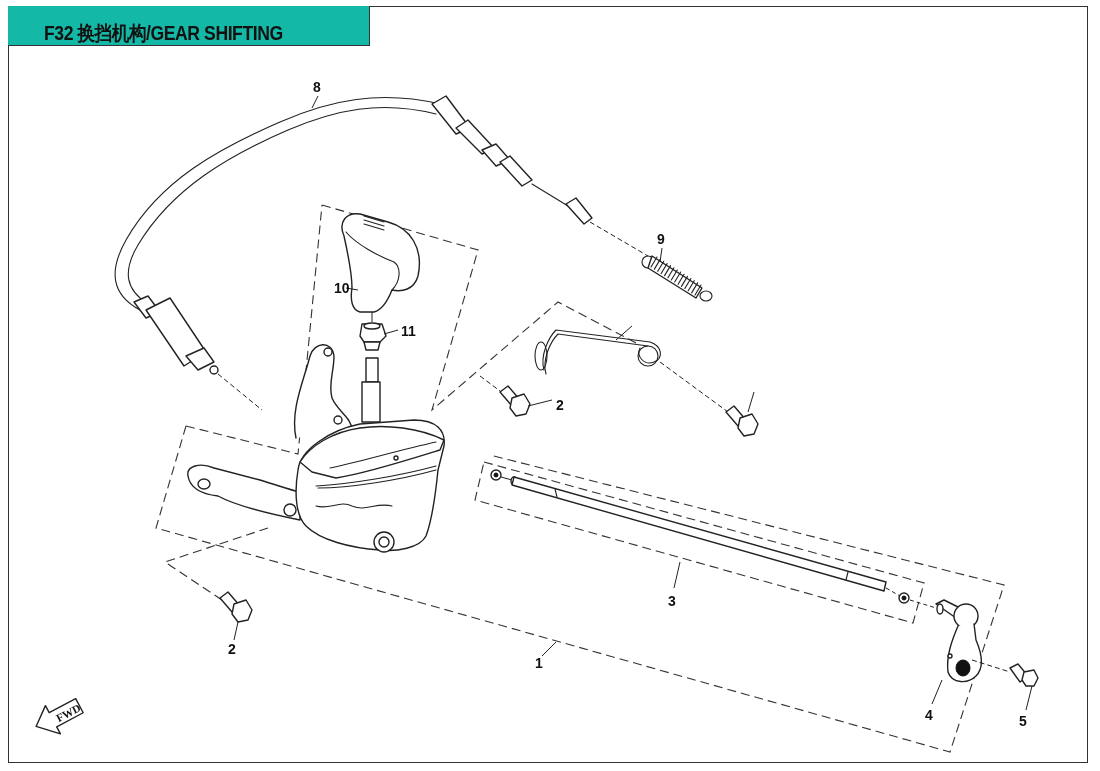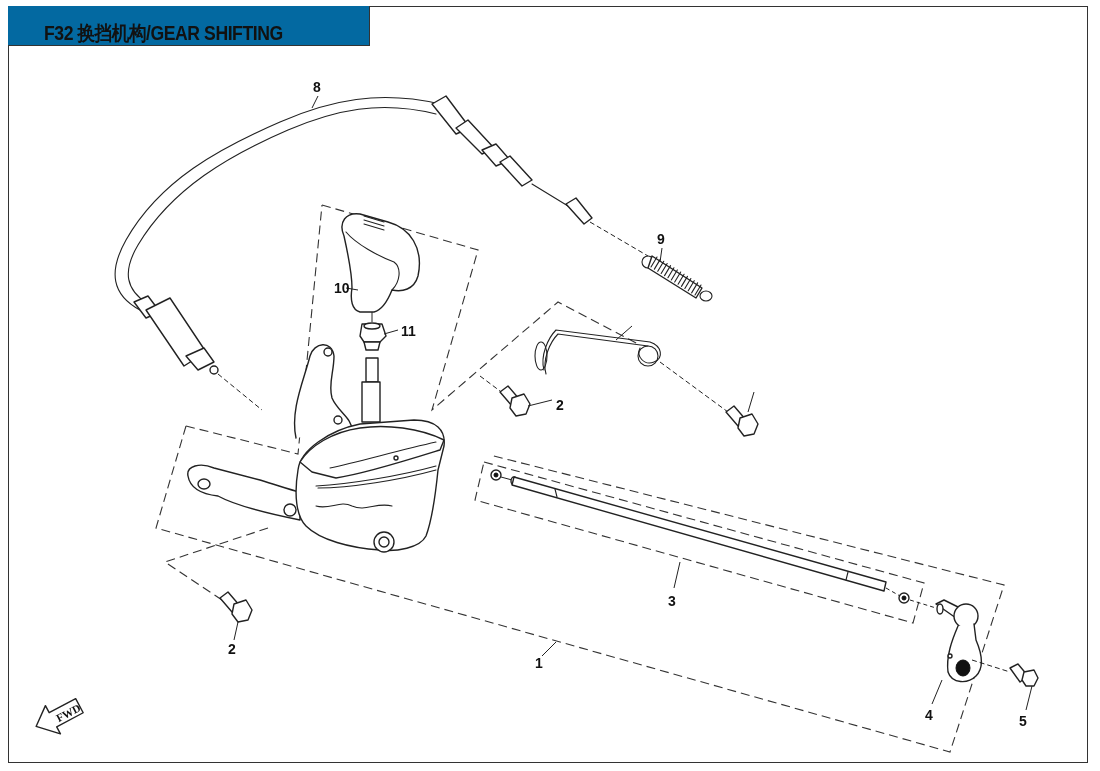--- a/index.html
+++ b/index.html
@@ -1,18 +1,18 @@
 <!DOCTYPE html>
 <html><head>
   <meta charset="utf-8">
   <style>
     html, body { margin: 0; padding: 0; background: #ffffff; }
     body { width: 1100px; height: 771px; position: relative; overflow: hidden; font-family: "Liberation Sans", sans-serif; }
     #frame { position: absolute; left: 8px; top: 6px; width: 1080px; height: 757px; border: 1.5px solid #333; box-sizing: border-box; }
-    #title-box { position: absolute; left: 8px; top: 6px; width: 362px; height: 40px; border: 1.5px solid #333; border-top: none; border-left: none; box-sizing: border-box; background: #0369a1; }
+    #title-box { position: absolute; left: 8px; top: 6px; width: 362px; height: 40px; border: 1.5px solid #333; border-top: none; border-left: none; box-sizing: border-box; background: #14b8a6; }
     #title { position: absolute; left: 36px; top: 14px; font-size: 20px; font-weight: bold; color: #111; letter-spacing: -0.5px; transform: scaleX(0.88); transform-origin: left center; white-space: nowrap; }
     svg#diagram { position: absolute; left: 0; top: 0; width: 1100px; height: 771px; }
     .part { fill: #fff; stroke: #222; stroke-width: 1.4; stroke-linejoin: round; stroke-linecap: round; }
     .part-thin { fill: none; stroke: #222; stroke-width: 1.1; stroke-linecap: round; }
     .dash { fill: none; stroke: #333; stroke-width: 1.1; stroke-dasharray: 9 5; }
     .leader { fill: none; stroke: #222; stroke-width: 1; }
     .callout { font-family: "Liberation Sans", sans-serif; font-weight: bold; font-size: 14px; fill: #111; }
     .dark { fill: #111; stroke: #111; }
   </style>
 </head>

